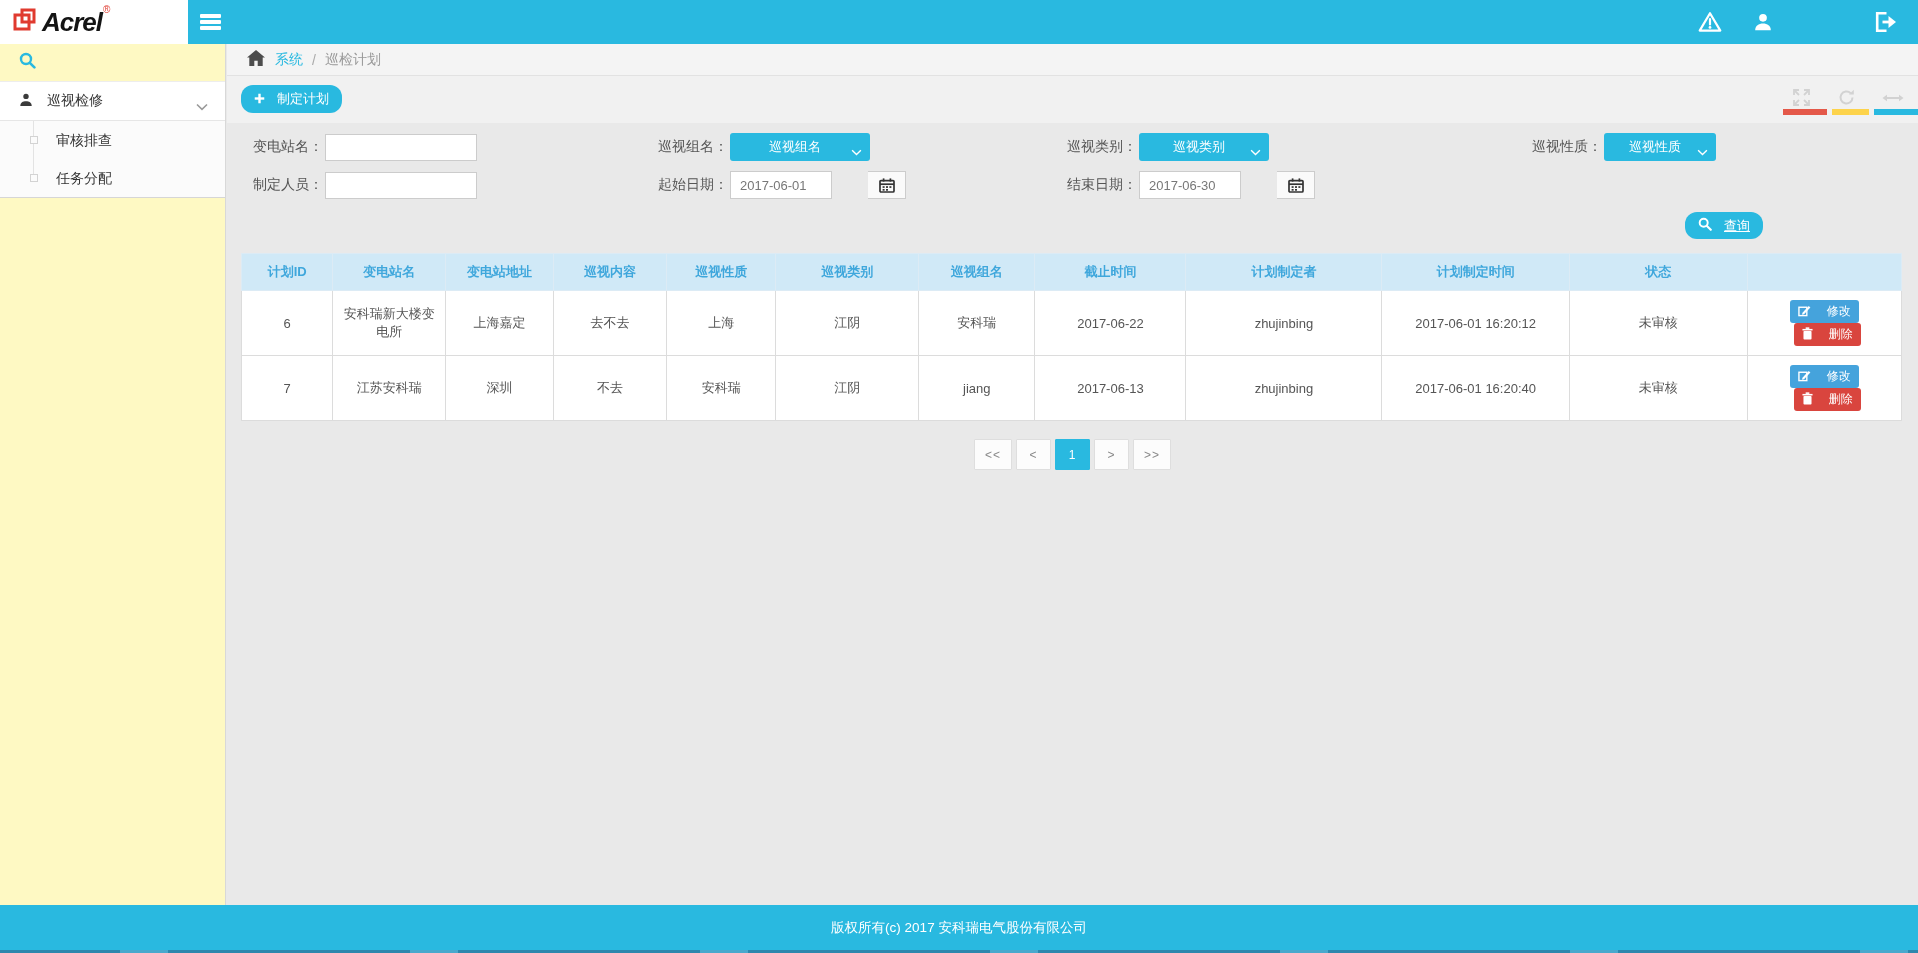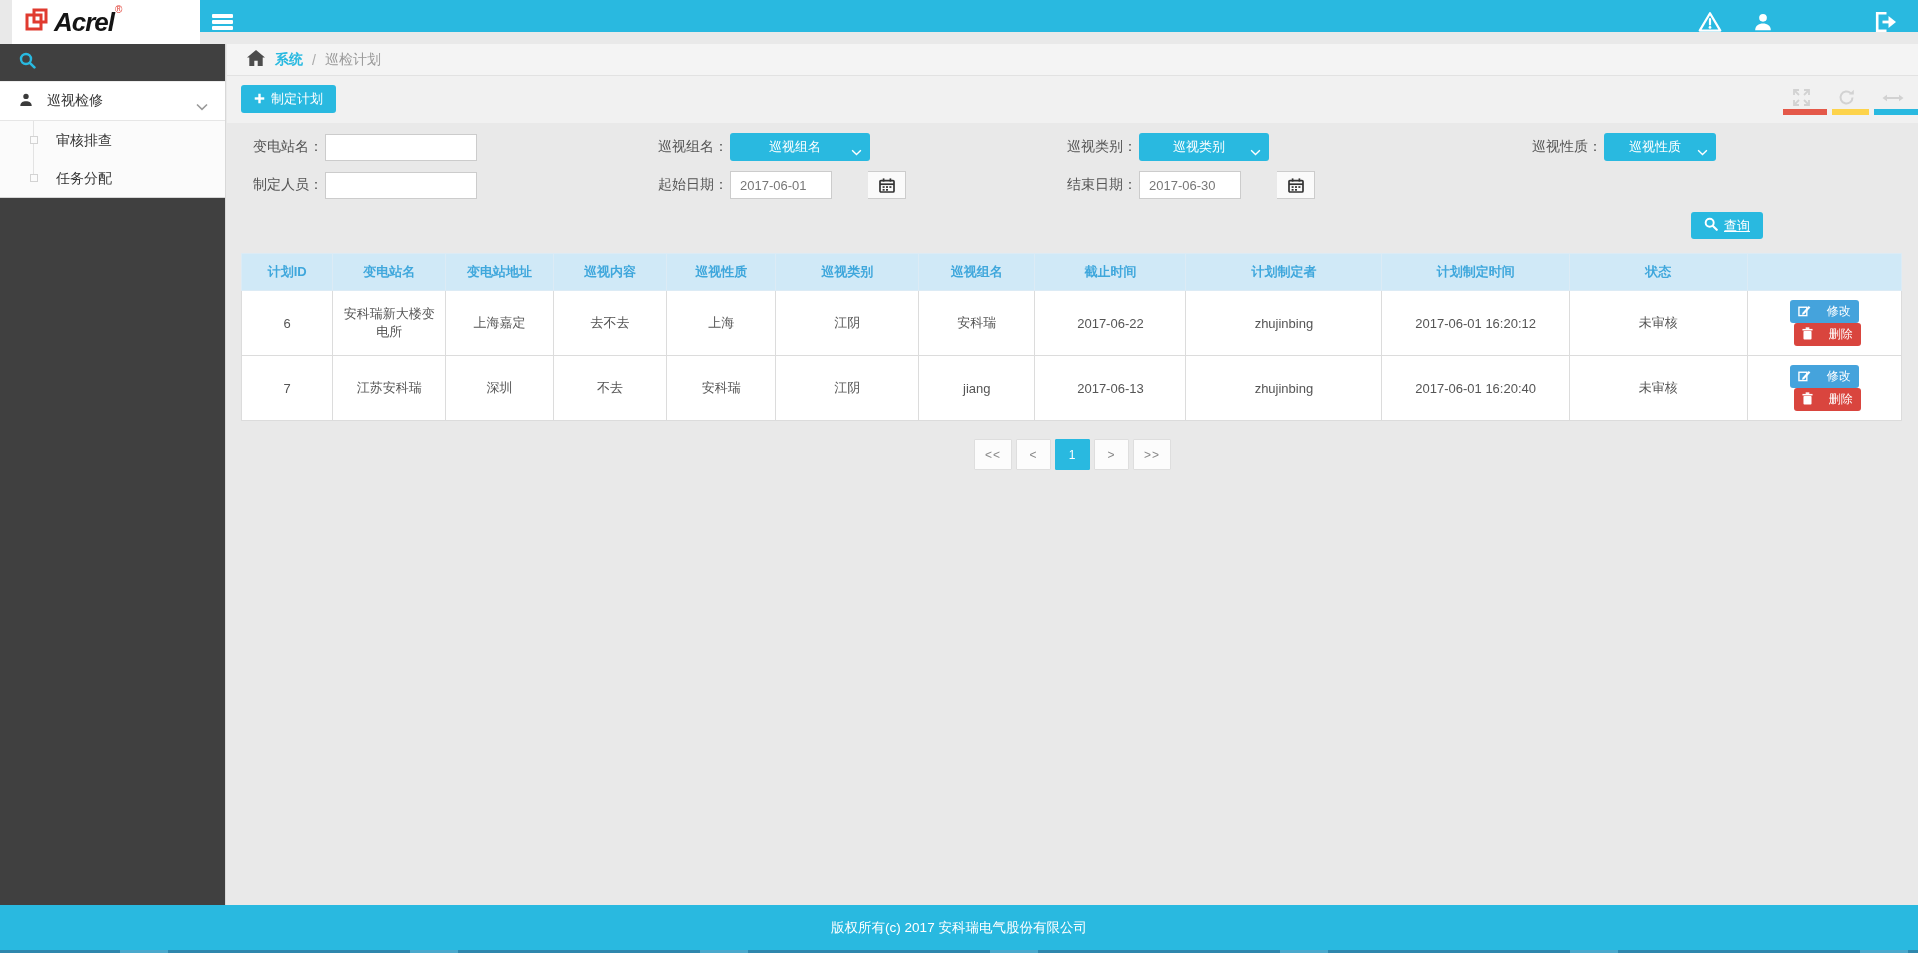--- a/index.html
+++ b/index.html
@@ -13,57 +13,57 @@
   }
   *{box-sizing:border-box;}
   html,body{margin:0;padding:0;}
   body{
     width:1918px;height:953px;position:relative;overflow:hidden;
     background:#e9e9e9;font-family:"Liberation Sans",sans-serif;
   }
   button{font-family:"Liberation Sans",sans-serif;}
 
   
-  .topbar{position:absolute;top:0;left:12px;right:0;height:32px;background:var(--accent);z-index:5;}
+  .topbar{position:absolute;top:0;left:0;right:0;height:44px;background:var(--accent);z-index:5;}
   .logo-panel{position:absolute;left:0;top:0;width:188px;height:44px;background:#fff;
     display:flex;align-items:center;padding-left:13px;cursor:pointer;}
   .logo-text{font-size:26px;font-weight:bold;font-style:italic;color:#141414;margin-left:5px;letter-spacing:-1px;}
   .logo-reg{color:#e03a2f;font-size:10px;align-self:flex-start;margin-top:4px;margin-left:1px;}
   .hamburger{position:absolute;left:197px;top:11px;width:26px;height:22px;background:transparent;border:none;cursor:pointer;padding:0;}
   .hamburger span{display:block;width:21px;height:3.4px;background:#fff;border-radius:1px;margin:2.8px auto;}
   .topbar-right{position:absolute;right:0;top:0;height:44px;display:flex;align-items:center;padding-right:20px;}
   .tb-btn{background:transparent;border:none;cursor:pointer;padding:0;display:flex;align-items:center;}
   .tb-btn + .tb-btn{margin-left:30px;}
   .tb-btn.logout{margin-left:100px;}
 
   
-  .sidebar{position:absolute;left:0;top:44px;width:226px;bottom:48px;background:#404040;border-right:1px solid #d8d8d8;}
+  .sidebar{position:absolute;left:0;top:44px;width:226px;bottom:48px;background:#fef9c3;border-right:1px solid #d8d8d8;}
   .search-row{height:38px;border-bottom:1px solid #ededed;display:flex;align-items:center;padding-left:19px;cursor:pointer;}
   .nav-parent{height:39px;border-bottom:1px solid #e6e6e6;display:flex;align-items:center;padding-left:19px;
     color:#333;font-size:14px;position:relative;cursor:pointer;background:#fff;}
   .nav-parent .nav-label{margin-left:14px;}
   .nav-parent .chev{position:absolute;right:17px;top:16px;}
   .submenu{list-style:none;margin:0;padding:0;background:#fbfbfb;border-bottom:1px solid #d6d6d6;position:relative;}
   .submenu::before{content:"";position:absolute;left:33px;top:0;bottom:19px;width:1px;background:#e3e3e3;}
   .submenu li{height:38px;line-height:38px;padding-left:56px;font-size:14px;color:#333;position:relative;cursor:pointer;}
   .submenu li::before{content:"";position:absolute;left:30px;top:15px;width:6px;height:6px;background:#fbfbfb;border:1px solid #d3d3d3;z-index:1;}
   .submenu li.active{background:#f0f0f0;border-left:5px solid var(--accent);padding-left:51px;}
   .submenu li.active::before{left:25px;background:#c6c6c6;border-color:#bdbdbd;}
 
   
   .breadcrumb{position:absolute;left:227px;top:44px;right:0;height:32px;background:#f4f4f4;
     border-bottom:1px solid #e2e2e2;display:flex;align-items:center;padding-left:20px;font-size:14px;color:#999;}
-  .breadcrumb .bc-root{color:var(--accent);text-decoration:none;margin-left:10px;cursor:pointer;font-weight:bold;}
+  .breadcrumb .bc-root{color:var(--accent);text-decoration:none;margin-left:10px;cursor:pointer;}
   .breadcrumb .bc-sep{margin:0 9px;color:#aaa;}
 
   
   .content{position:absolute;left:227px;top:76px;right:0;bottom:48px;background:#e9e9e9;overflow:hidden;}
   .toolbar{height:47px;background:#f1f1f1;position:relative;}
-  .btn-accent{background:var(--accent);color:#fff;border:none;border-radius:3px;font-size:13px;
-    display:inline-flex;align-items:center;gap:6px;padding:0 13px;cursor:pointer;}
+  .btn-accent{background:var(--accent);color:#fff;border:none;border-radius:12px;font-size:13px;
+    display:inline-flex;align-items:center;gap:12px;padding:0 13px;cursor:pointer;}
   .create{position:absolute;left:14px;top:9px;height:28px;}
   .panel-controls{position:absolute;top:12px;right:14px;display:flex;gap:26px;}
   .pc-btn{background:transparent;border:none;padding:0;cursor:pointer;display:flex;align-items:center;}
   .color-bars{position:absolute;top:33px;right:0;display:flex;gap:5px;}
   .bar{height:6px;display:inline-block;}
   .bar.red{width:44px;background:var(--bar-red);}
   .bar.yellow{width:37px;background:var(--bar-yellow);}
   .bar.cyan{width:44px;background:var(--accent);}
 
   .frow{position:relative;height:30px;margin-top:8px;}

